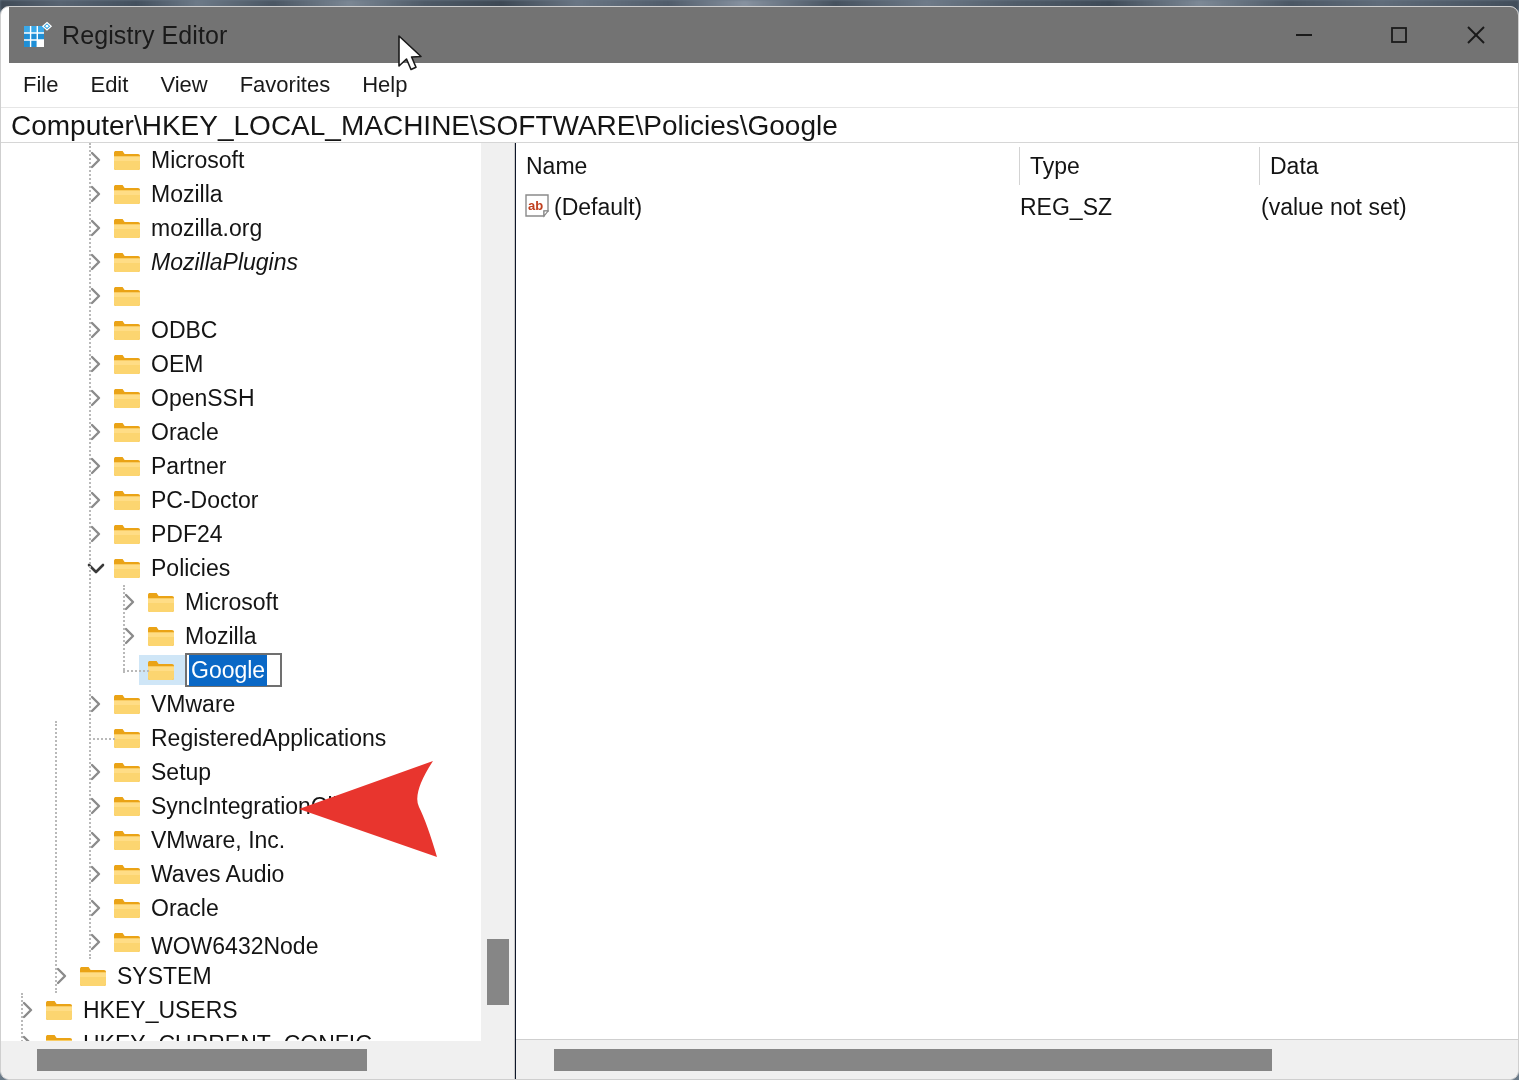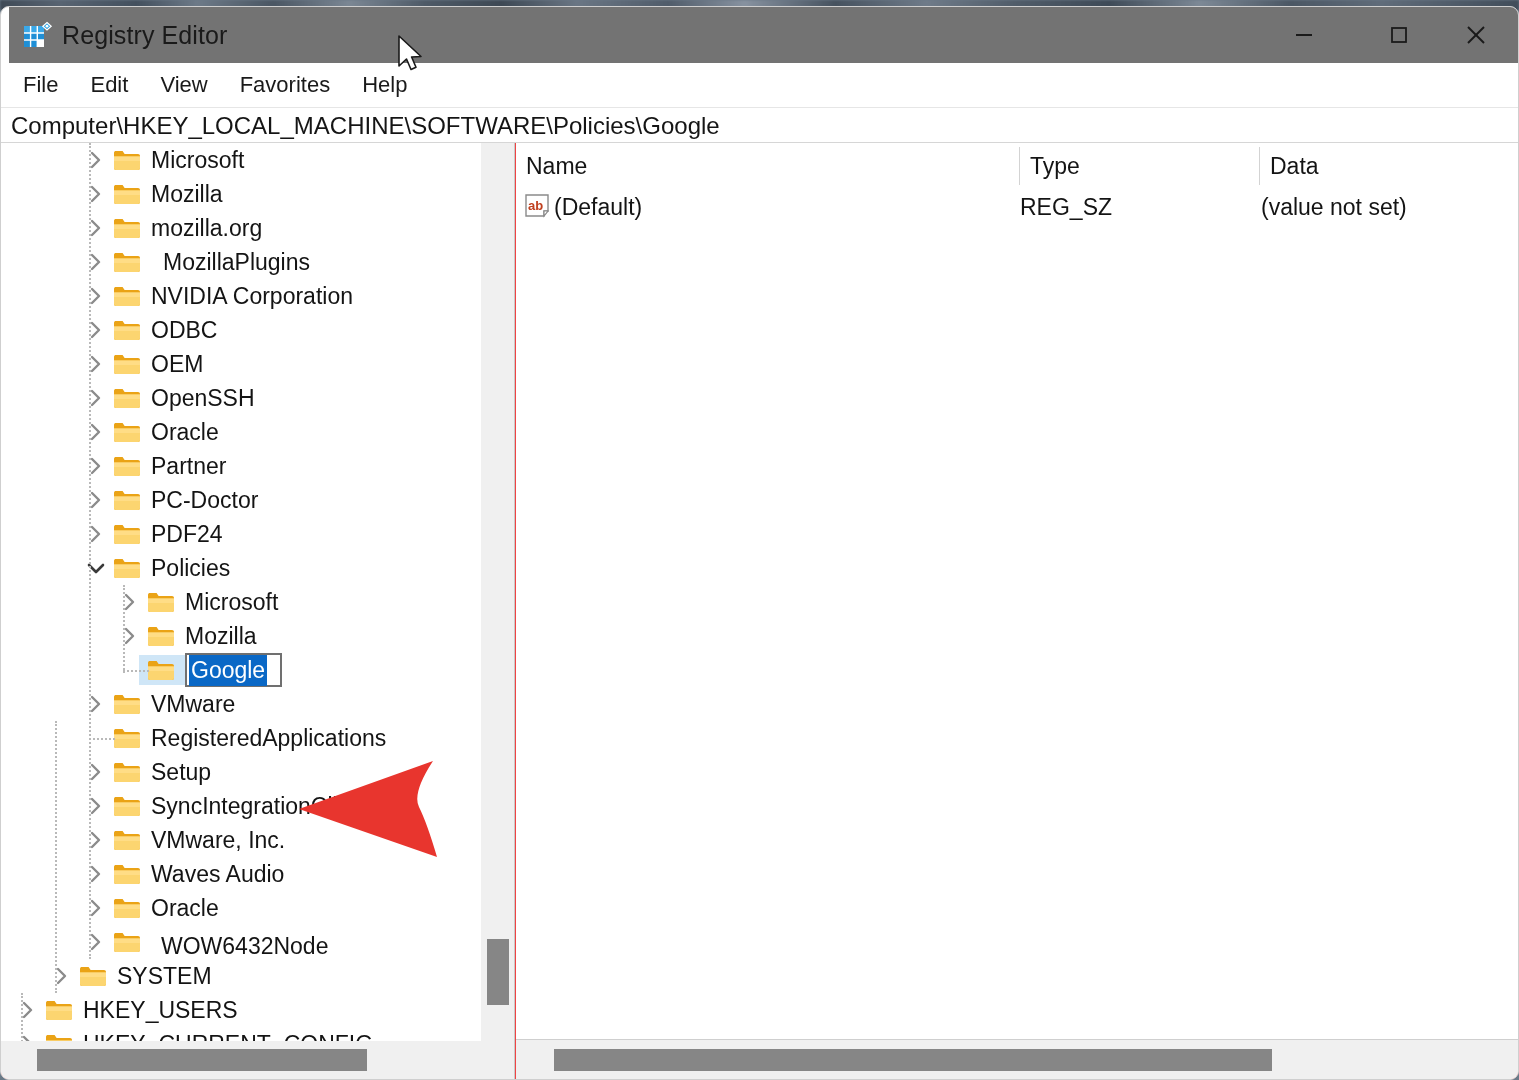--- a/index.html
+++ b/index.html
@@ -71,28 +71,28 @@
 
   
   #addressbar {
     position: absolute; left: 0; top: 100px; width: 100%; height: 36px;
     background: #ffffff;
     border-top: 1px solid #e6e6e6;
     border-bottom: 1px solid #d6d6d6;
   }
   #address-text {
     position: absolute; left: 10px; top: 3px;
-    font-size: 24px; color: #151515; white-space: nowrap;
+    font-size: 28px; color: #151515; white-space: nowrap;
     line-height: 30px;
   }
 
   
   #panes {
     position: absolute; left: 0; top: 136px; right: 0; bottom: 0;
-    background: #ef4444;
+    background: #0f172a;
   }
 
   
   #tree-pane {
     position: absolute; left: 0; top: 0; width: 514px; bottom: 0;
     background: #ffffff;
     border-right: 1px solid #c9c9c9;
   }
   #tree-viewport {
     position: absolute; left: 0; top: 0; right: 34px; bottom: 38px;
@@ -321,34 +321,33 @@
               <span class="twist" style="left: 82px;">
                 <svg width="14" height="20" viewBox="0 0 14 20">
                   <path d="M3 3 L10 10 L3 17" fill="none" stroke="#8b8b8b" stroke-width="2.4" stroke-linecap="round" stroke-linejoin="round"></path>
                 </svg>
               </span>
               <span class="tfolder" style="left: 112px; top: 6px;"><svg width="28" height="22" viewBox="0 0 28 22">
                   <path d="M1 4 C1 2.6 1.8 2 3 2 H9.6 L11.6 5 H25 C26.2 5 27 5.8 27 7 V19 C27 20.2 26.2 21 25 21 H3 C1.8 21 1 20.2 1 19 Z" fill="#eaa316"></path>
                   <path d="M1 7.5 H27 V19 C27 20.2 26.2 21 25 21 H3 C1.8 21 1 20.2 1 19 Z" fill="#fcd570"></path>
                   <path d="M1 7.5 H27 V12 H1 Z" fill="#ffdd86"></path>
                 </svg></span>
-              <span class="tlabel" style="left: 162px;">MozillaPlugins</span>
-            </div>
-            <div class="trow" style="height: 34px;">
-              <span class="twist" style="left: 82px;">
-                <svg width="14" height="20" viewBox="0 0 14 20">
-                  <path d="M3 3 L10 10 L3 17" fill="none" stroke="#8b8b8b" stroke-width="2.4" stroke-linecap="round" stroke-linejoin="round"></path>
-                </svg>
-              </span>
-              <span class="tfolder" style="left: 112px; top: 6px;"><svg width="28" height="22" viewBox="0 0 28 22">
-                  <path d="M1 4 C1 2.6 1.8 2 3 2 H9.6 L11.6 5 H25 C26.2 5 27 5.8 27 7 V19 C27 20.2 26.2 21 25 21 H3 C1.8 21 1 20.2 1 19 Z" fill="#eaa316"></path>
-                  <path d="M1 7.5 H27 V19 C27 20.2 26.2 21 25 21 H3 C1.8 21 1 20.2 1 19 Z" fill="#fcd570"></path>
-                  <path d="M1 7.5 H27 V12 H1 Z" fill="#ffdd86"></path>
-                </svg></span>
-              <span class="tlabel" style="left: 150px;">NVIDIA Corporation</span>
+              <span class="tlabel" style="left: 150px; font-style: italic;">MozillaPlugins</span>
+            </div>
+            <div class="trow" style="height: 34px;">
+              <span class="twist" style="left: 82px;">
+                <svg width="14" height="20" viewBox="0 0 14 20">
+                  <path d="M3 3 L10 10 L3 17" fill="none" stroke="#8b8b8b" stroke-width="2.4" stroke-linecap="round" stroke-linejoin="round"></path>
+                </svg>
+              </span>
+              <span class="tfolder" style="left: 112px; top: 6px;"><svg width="28" height="22" viewBox="0 0 28 22">
+                  <path d="M1 4 C1 2.6 1.8 2 3 2 H9.6 L11.6 5 H25 C26.2 5 27 5.8 27 7 V19 C27 20.2 26.2 21 25 21 H3 C1.8 21 1 20.2 1 19 Z" fill="#eaa316"></path>
+                  <path d="M1 7.5 H27 V19 C27 20.2 26.2 21 25 21 H3 C1.8 21 1 20.2 1 19 Z" fill="#fcd570"></path>
+                  <path d="M1 7.5 H27 V12 H1 Z" fill="#ffdd86"></path>
+                </svg></span>
             </div>
             <div class="trow" style="height: 34px;">
               <span class="twist" style="left: 82px;">
                 <svg width="14" height="20" viewBox="0 0 14 20">
                   <path d="M3 3 L10 10 L3 17" fill="none" stroke="#8b8b8b" stroke-width="2.4" stroke-linecap="round" stroke-linejoin="round"></path>
                 </svg>
               </span>
               <span class="tfolder" style="left: 112px; top: 6px;"><svg width="28" height="22" viewBox="0 0 28 22">
                   <path d="M1 4 C1 2.6 1.8 2 3 2 H9.6 L11.6 5 H25 C26.2 5 27 5.8 27 7 V19 C27 20.2 26.2 21 25 21 H3 C1.8 21 1 20.2 1 19 Z" fill="#eaa316"></path>
                   <path d="M1 7.5 H27 V19 C27 20.2 26.2 21 25 21 H3 C1.8 21 1 20.2 1 19 Z" fill="#fcd570"></path>
@@ -574,21 +573,21 @@
               <span class="twist" style="left: 82px;">
                 <svg width="14" height="20" viewBox="0 0 14 20">
                   <path d="M3 3 L10 10 L3 17" fill="none" stroke="#8b8b8b" stroke-width="2.4" stroke-linecap="round" stroke-linejoin="round"></path>
                 </svg>
               </span>
               <span class="tfolder" style="left: 112px; top: 6px;"><svg width="28" height="22" viewBox="0 0 28 22">
                   <path d="M1 4 C1 2.6 1.8 2 3 2 H9.6 L11.6 5 H25 C26.2 5 27 5.8 27 7 V19 C27 20.2 26.2 21 25 21 H3 C1.8 21 1 20.2 1 19 Z" fill="#eaa316"></path>
                   <path d="M1 7.5 H27 V19 C27 20.2 26.2 21 25 21 H3 C1.8 21 1 20.2 1 19 Z" fill="#fcd570"></path>
                   <path d="M1 7.5 H27 V12 H1 Z" fill="#ffdd86"></path>
                 </svg></span>
-              <span class="tlabel" style="left: 160px; margin-top: 8px;">WOW6432Node</span>
+              <span class="tlabel" style="left: 150px; margin-top: 8px;">WOW6432Node</span>
             </div>
             <div class="trow" style="height: 34px;">
               <span class="twist" style="left: 48px;">
                 <svg width="14" height="20" viewBox="0 0 14 20">
                   <path d="M3 3 L10 10 L3 17" fill="none" stroke="#8b8b8b" stroke-width="2.4" stroke-linecap="round" stroke-linejoin="round"></path>
                 </svg>
               </span>
               <span class="tfolder" style="left: 78px; top: 6px;"><svg width="28" height="22" viewBox="0 0 28 22">
                   <path d="M1 4 C1 2.6 1.8 2 3 2 H9.6 L11.6 5 H25 C26.2 5 27 5.8 27 7 V19 C27 20.2 26.2 21 25 21 H3 C1.8 21 1 20.2 1 19 Z" fill="#eaa316"></path>
                   <path d="M1 7.5 H27 V19 C27 20.2 26.2 21 25 21 H3 C1.8 21 1 20.2 1 19 Z" fill="#fcd570"></path>

